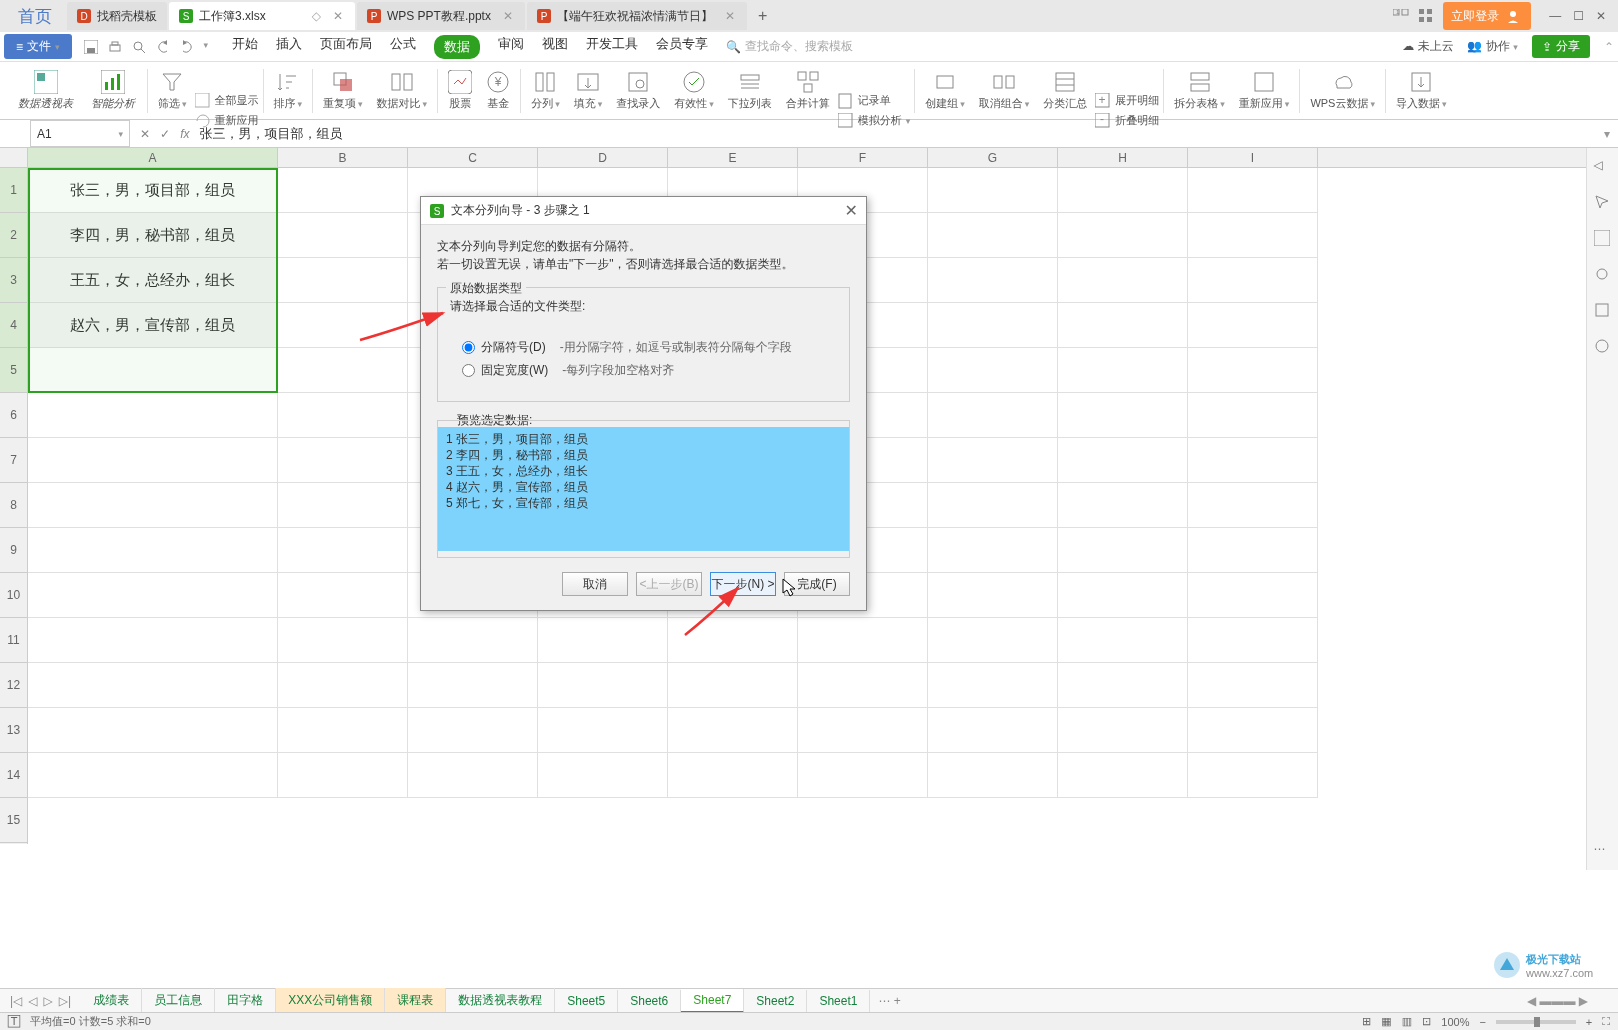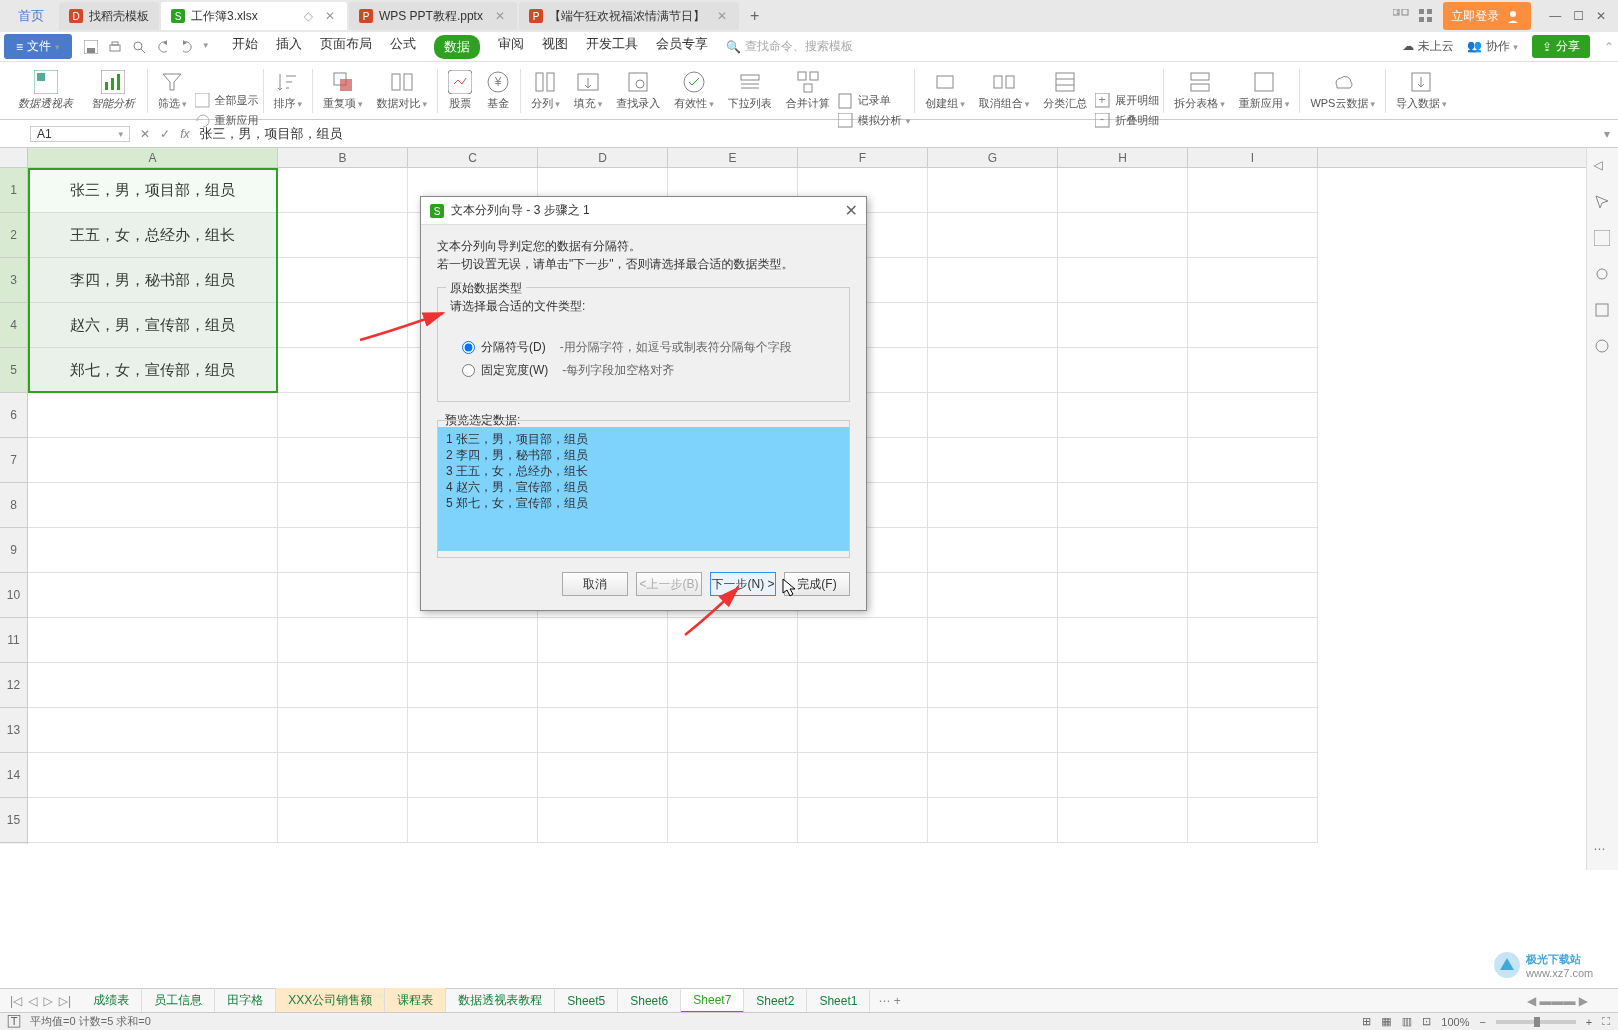--- a/index.html
+++ b/index.html
@@ -1,20 +1,20 @@
 <!DOCTYPE html>
 <html><head>
   <meta charset="utf-8">
   <style>
     * { margin: 0; padding: 0; box-sizing: border-box; font-family: "Microsoft YaHei", Arial, sans-serif; }
     body { background: #fff; font-size: 12px; color: #333; overflow: hidden; }
     
     
     .tabbar { height: 32px; background: #e8e8e8; display: flex; align-items: center; padding: 0 4px; }
-    .tab-home { color: #4a7ac9; padding: 0 14px; font-size: 13px; cursor: pointer; }
+    .tab-home { color: #4a7ac9; padding: 0 14px; font-size: 17px; cursor: pointer; }
     .doc-tab { display: flex; align-items: center; height: 28px; padding: 0 10px; margin: 0 1px; background: #e0e0e0; border-radius: 3px 3px 0 0; font-size: 12px; gap: 6px; }
     .doc-tab.active { background: #fff; }
     .tab-icon { width: 14px; height: 14px; display: inline-flex; align-items: center; justify-content: center; }
     .tab-close { width: 14px; height: 14px; color: #999; margin-left: 4px; }
     .tab-add { padding: 0 10px; color: #666; font-size: 16px; }
     .tab-right { margin-left: auto; display: flex; align-items: center; gap: 10px; padding-right: 8px; }
     .login-btn { background: #fd8e3d; color: #fff; padding: 4px 8px; border-radius: 3px; font-size: 12px; display: flex; align-items: center; gap: 4px; }
     .avatar { width: 20px; height: 20px; border-radius: 50%; background: #fd8e3d; display: inline-flex; align-items: center; justify-content: center; }
     .win-btns { display: flex; gap: 12px; margin-left: 8px; color: #666; }
     
@@ -36,21 +36,21 @@
     .ribbon-divider { width: 1px; height: 44px; background: #e0e0e0; margin: 0 2px; }
     .ribbon-icon-lg { width: 24px; height: 24px; }
     .ribbon-icon-sm { width: 16px; height: 16px; }
     .ribbon-mini-row { display: flex; align-items: center; gap: 4px; white-space: nowrap; }
     .ribbon-stack { display: flex; flex-direction: column; gap: 4px; justify-content: center; margin-top: 40px; }
     .ribbon-label { white-space: nowrap; display: flex; align-items: center; gap: 2px; }
     .dd { font-size: 9px; color: #999; }
     
     
     .formula-row { height: 28px; display: flex; align-items: center; border-bottom: 1px solid #ccc; background: #fff; }
-    .name-box { width: 100px; border: 1px solid #ccc; height: 16px; margin-left: 30px; padding: 0 6px; font-size: 12px; display: flex; align-items: center; justify-content: space-between; }
+    .name-box { width: 100px; border: 1px solid #ccc; height: 27px; margin-left: 30px; padding: 0 6px; font-size: 12px; display: flex; align-items: center; justify-content: space-between; }
     .fx-area { display: flex; align-items: center; gap: 10px; margin-left: 10px; color: #888; }
     .formula-input { flex: 1; padding: 0 10px; font-size: 13px; }
     
     
     .grid-wrap { position: relative; height: 676px; overflow: hidden; display: flex; }
     .row-headers { width: 28px; background: #f0f0f0; border-right: 1px solid #ccc; }
     .row-hdr { height: 45px; display: flex; align-items: center; justify-content: center; font-size: 12px; border-bottom: 1px solid #ccc; color: #666; }
     .col-headers { height: 20px; display: flex; background: #f0f0f0; border-bottom: 1px solid #ccc; }
     .corner { width: 28px; height: 20px; background: #f0f0f0; border-right: 1px solid #ccc; border-bottom: 1px solid #ccc; }
     .col-hdr { width: 130px; min-width: 130px; display: flex; align-items: center; justify-content: center; border-right: 1px solid #ccc; font-size: 12px; color: #666; }
@@ -550,54 +550,43 @@
           <div class="cell"></div>
           <div class="cell"></div>
           <div class="cell"></div>
           <div class="cell"></div>
           <div class="cell"></div>
           <div class="cell"></div>
           <div class="cell"></div>
           <div class="cell"></div>
         </div>
       <div class="grid-row row1-5">
+          <div class="cell wide">李四，男，秘书部，组员</div>
+          <div class="cell"></div>
+          <div class="cell"></div>
+          <div class="cell"></div>
+          <div class="cell"></div>
+          <div class="cell"></div>
+          <div class="cell"></div>
+          <div class="cell"></div>
+          <div class="cell"></div>
+        </div>
+      <div class="grid-row row1-5">
           <div class="cell wide">王五，女，总经办，组长</div>
-          <div class="cell"></div>
-          <div class="cell"></div>
-          <div class="cell"></div>
-          <div class="cell"></div>
-          <div class="cell"></div>
-          <div class="cell"></div>
-          <div class="cell"></div>
-          <div class="cell"></div>
-        </div>
-      <div class="grid-row row1-5">
-          <div class="cell wide">李四，男，秘书部，组员</div>
           <div class="cell"></div>
           <div class="cell"></div>
           <div class="cell"></div>
           <div class="cell"></div>
           <div class="cell"></div>
           <div class="cell"></div>
           <div class="cell"></div>
           <div class="cell"></div>
         </div>
       <div class="grid-row row1-5">
           <div class="cell wide">赵六，男，宣传部，组员</div>
-          <div class="cell"></div>
-          <div class="cell"></div>
-          <div class="cell"></div>
-          <div class="cell"></div>
-          <div class="cell"></div>
-          <div class="cell"></div>
-          <div class="cell"></div>
-          <div class="cell"></div>
-        </div>
-      <div class="grid-row row1-5">
-          <div class="cell wide">郑七，女，宣传部，组员</div>
           <div class="cell"></div>
           <div class="cell"></div>
           <div class="cell"></div>
           <div class="cell"></div>
           <div class="cell"></div>
           <div class="cell"></div>
           <div class="cell"></div>
           <div class="cell"></div>
         </div>
       <div class="grid-row">
@@ -768,21 +757,21 @@
         <span>分隔符号(D)</span>
         <span class="radio-desc">-用分隔字符，如逗号或制表符分隔每个字段</span>
       </div>
       <div class="radio-row">
         <input type="radio" style="">
         <span>固定宽度(W)</span>
         <span class="radio-desc">-每列字段加空格对齐</span>
       </div>
     </div>
     <div style="margin-top:18px;position:relative">
-      <div style="position:absolute;top:-8px;left:4px;background:#f0f0f0;padding:0 4px">预览选定数据:</div>
+      <div style="position:absolute;top:-8px;left:16px;background:#f0f0f0;padding:0 4px">预览选定数据:</div>
       <div class="preview-fs">
         <div class="preview-inner">
           <div class="preview-line">1 张三，男，项目部，组员</div>
           <div class="preview-line">2 李四，男，秘书部，组员</div>
           <div class="preview-line">3 王五，女，总经办，组长</div>
           <div class="preview-line">4 赵六，男，宣传部，组员</div>
           <div class="preview-line">5 郑七，女，宣传部，组员</div>
         </div>
       </div>
     </div>

